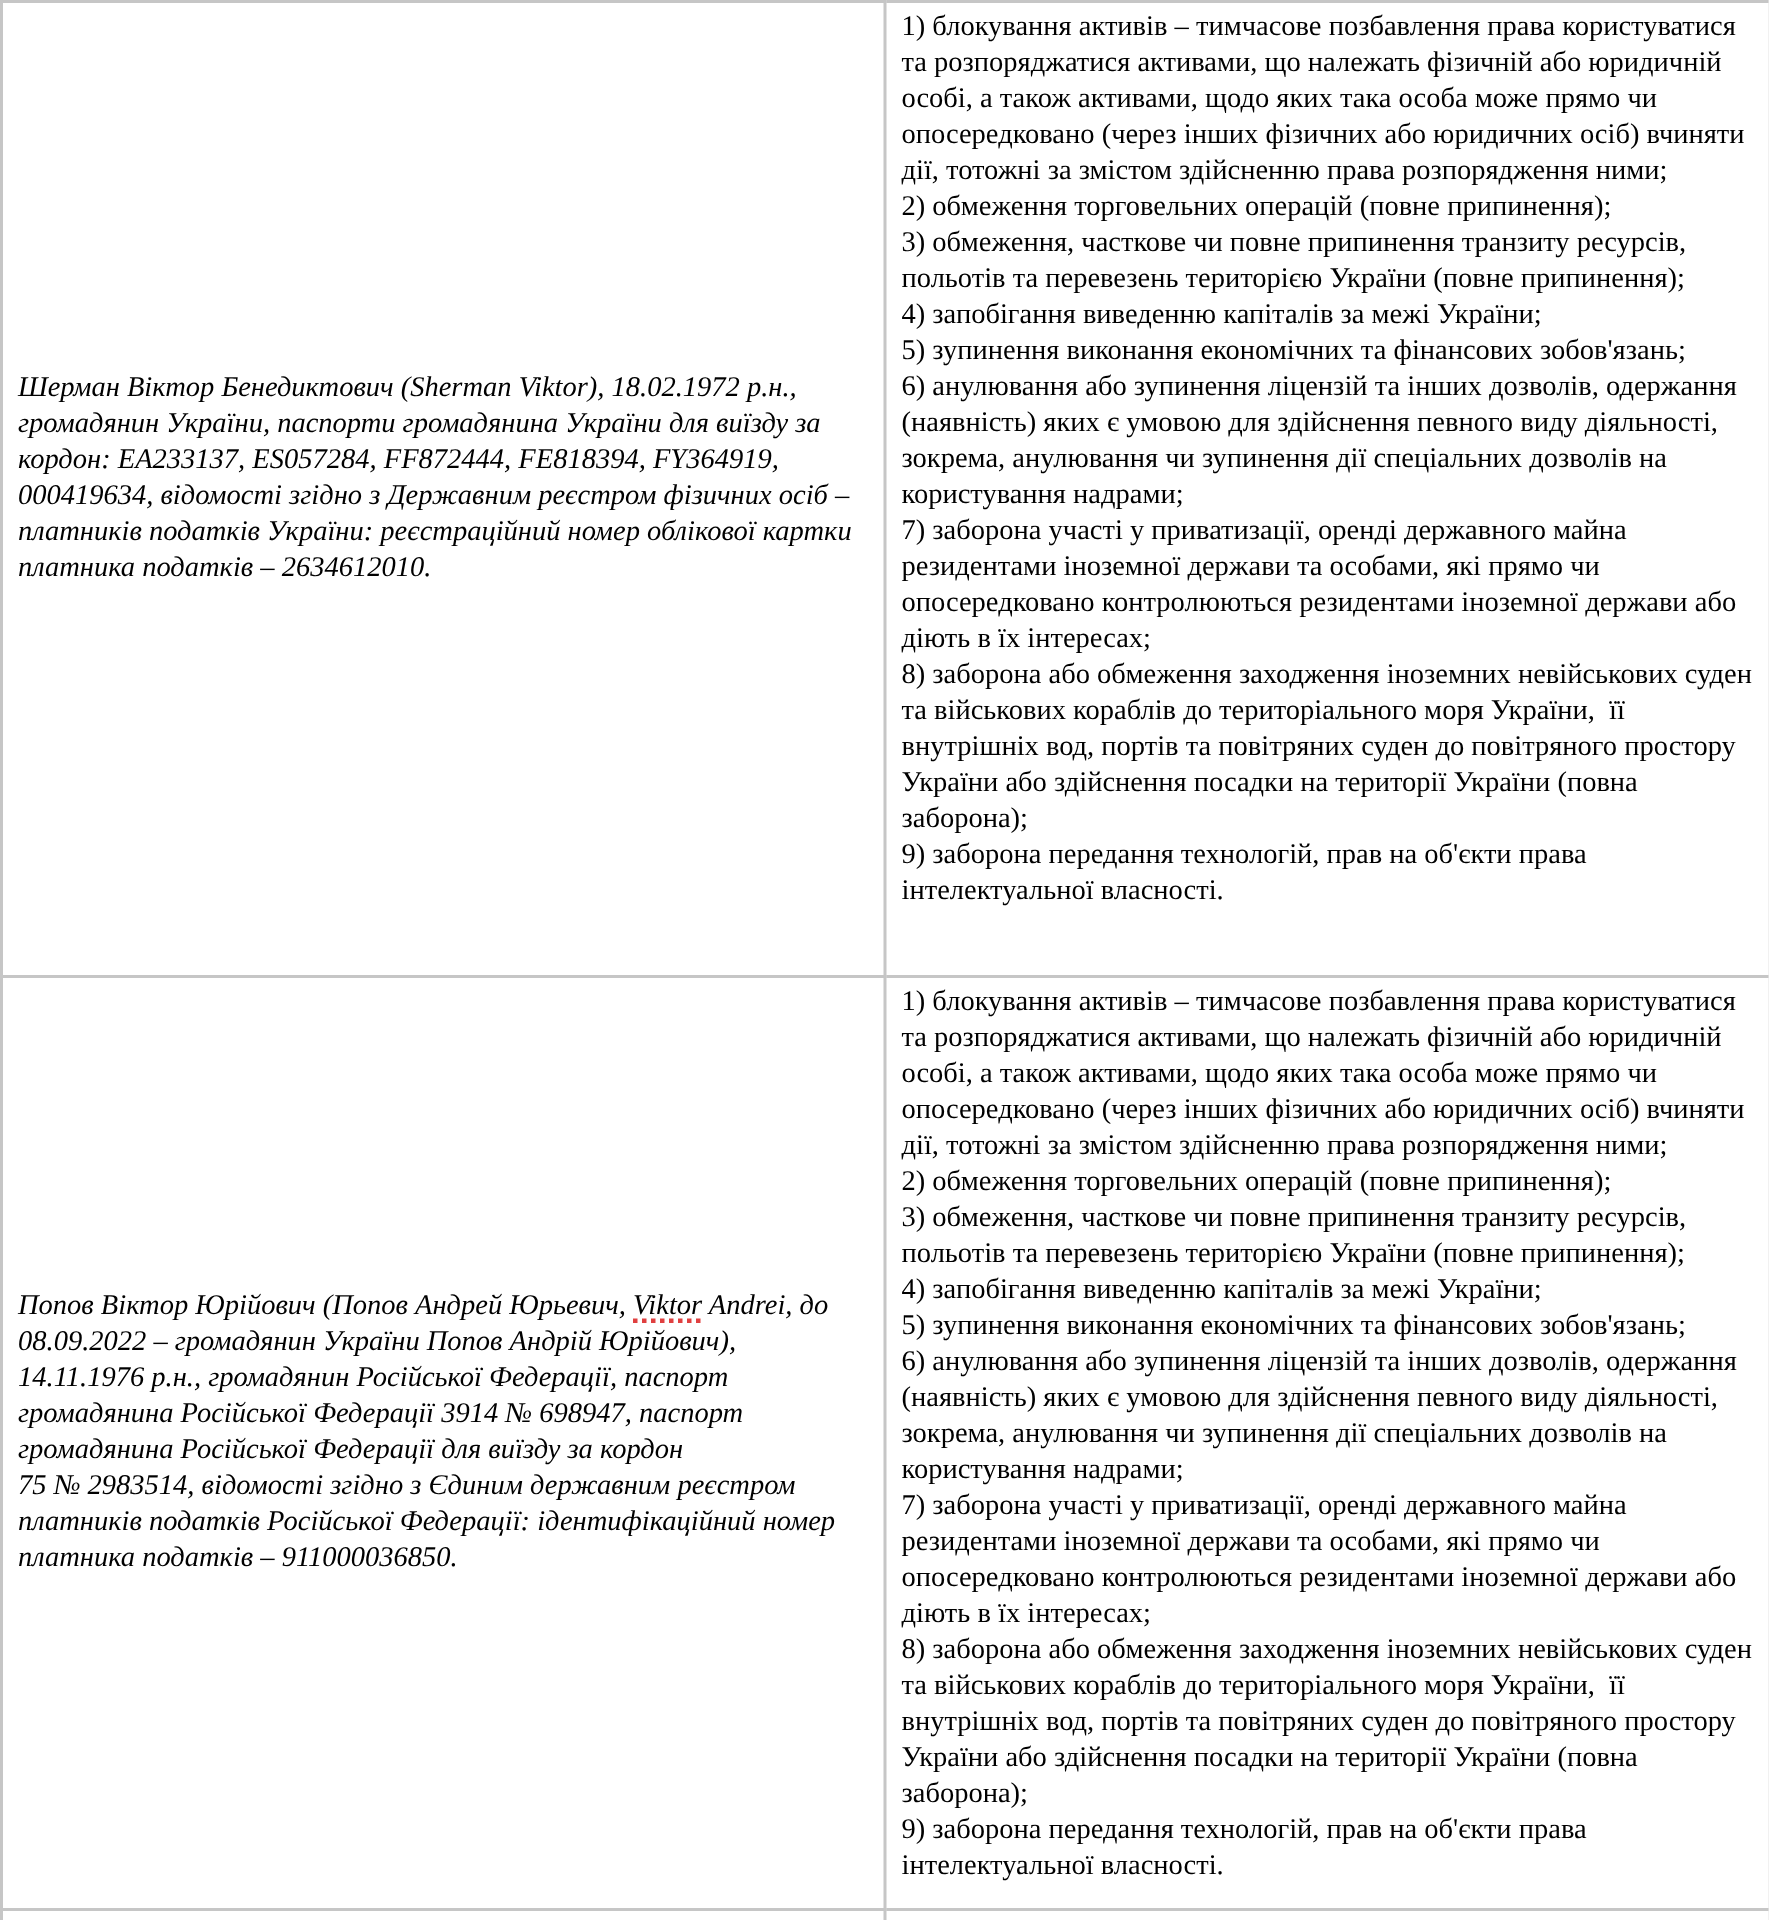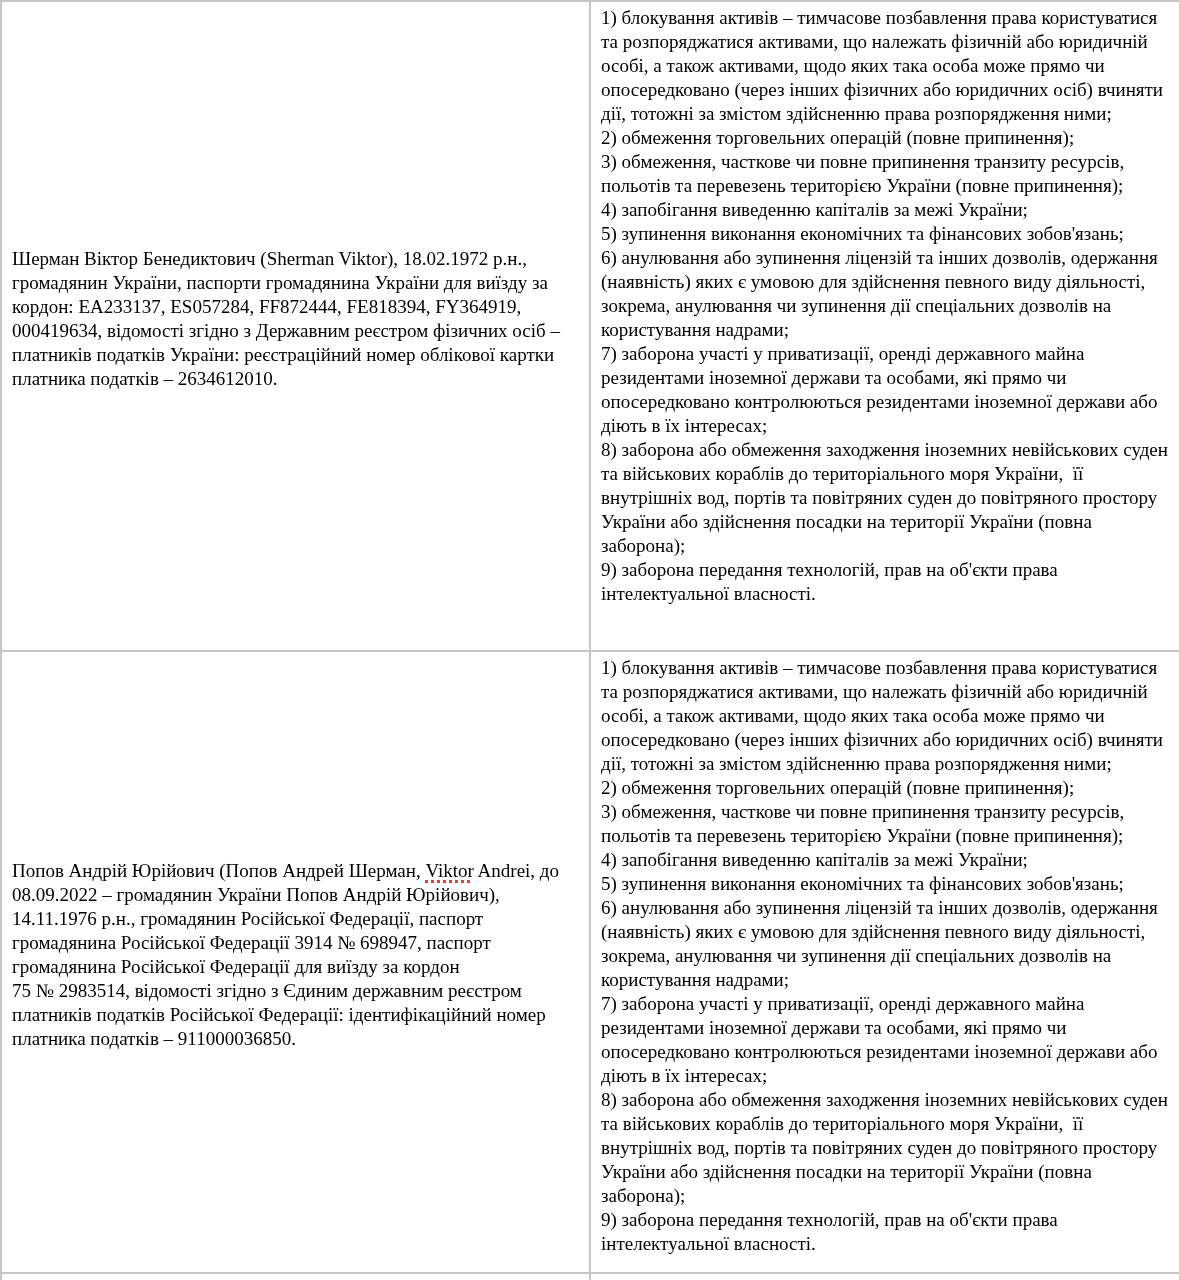--- a/index.html
+++ b/index.html
@@ -19,20 +19,21 @@
   }
   td {
     border: 2px solid #c6c6c6;
     font-size: 19px;
     line-height: 24px;
     overflow: hidden;
   }
   td.person-cell {
     vertical-align: middle;
     padding: 8px 14px 23px 10px;
+    font-style: italic;
   }
   td.sanctions-cell {
     vertical-align: top;
     padding: 4px 8px 4px 10px;
   }
   tr.row-1 { height: 650px; }
   tr.row-2 { height: 622px; }
   tr.row-next { height: 40px; }
   .person-text { white-space: pre-wrap; }
   .sanction-item { margin: 0; white-space: pre-wrap; }
@@ -66,21 +67,21 @@
             <p class="sanction-item">5) зупинення виконання економічних та фінансових зобов'язань;</p>
             <p class="sanction-item">6) анулювання або зупинення ліцензій та інших дозволів, одержання (наявність) яких є умовою для здійснення певного виду діяльності, зокрема, анулювання чи зупинення дії спеціальних дозволів на користування надрами;</p>
             <p class="sanction-item">7) заборона участі у приватизації, оренді державного майна резидентами іноземної держави та особами, які прямо чи опосередковано контролюються резидентами іноземної держави або діють в їх інтересах;</p>
             <p class="sanction-item">8) заборона або обмеження заходження іноземних невійськових суден та військових кораблів до територіального моря України,  її внутрішніх вод, портів та повітряних суден до повітряного простору України або здійснення посадки на території України (повна заборона);</p>
             <p class="sanction-item">9) заборона передання технологій, прав на об'єкти права інтелектуальної власності.</p>
           </div>
       </td>
     </tr>
     <tr class="row-2">
       <td class="person-cell">
-        <div class="person-text"><span>Попов Андрій Юрійович (Попов Андрей Шерман, </span><span class="misspelled">Viktor</span><span> Andrei, до 08.09.2022 – громадянин України Попов Андрій Юрійович), 14.11.1976 р.н., громадянин Російської Федерації, паспорт громадянина Російської Федерації 3914 № 698947, паспорт громадянина Російської Федерації для виїзду за кордон
+        <div class="person-text"><span>Попов Віктор Юрійович (Попов Андрей Юрьевич, </span><span class="misspelled">Viktor</span><span> Andrei, до 08.09.2022 – громадянин України Попов Андрій Юрійович), 14.11.1976 р.н., громадянин Російської Федерації, паспорт громадянина Російської Федерації 3914 № 698947, паспорт громадянина Російської Федерації для виїзду за кордон
 75 № 2983514, відомості згідно з Єдиним державним реєстром платників податків Російської Федерації: ідентифікаційний номер платника податків – 911000036850.</span></div>
       </td>
       <td class="sanctions-cell">
         <div>
             <p class="sanction-item">1) блокування активів – тимчасове позбавлення права користуватися та розпоряджатися активами, що належать фізичній або юридичній особі, а також активами, щодо яких така особа може прямо чи опосередковано (через інших фізичних або юридичних осіб) вчиняти дії, тотожні за змістом здійсненню права розпорядження ними;</p>
             <p class="sanction-item">2) обмеження торговельних операцій (повне припинення);</p>
             <p class="sanction-item">3) обмеження, часткове чи повне припинення транзиту ресурсів, польотів та перевезень територією України (повне припинення);</p>
             <p class="sanction-item">4) запобігання виведенню капіталів за межі України;</p>
             <p class="sanction-item">5) зупинення виконання економічних та фінансових зобов'язань;</p>
             <p class="sanction-item">6) анулювання або зупинення ліцензій та інших дозволів, одержання (наявність) яких є умовою для здійснення певного виду діяльності, зокрема, анулювання чи зупинення дії спеціальних дозволів на користування надрами;</p>

